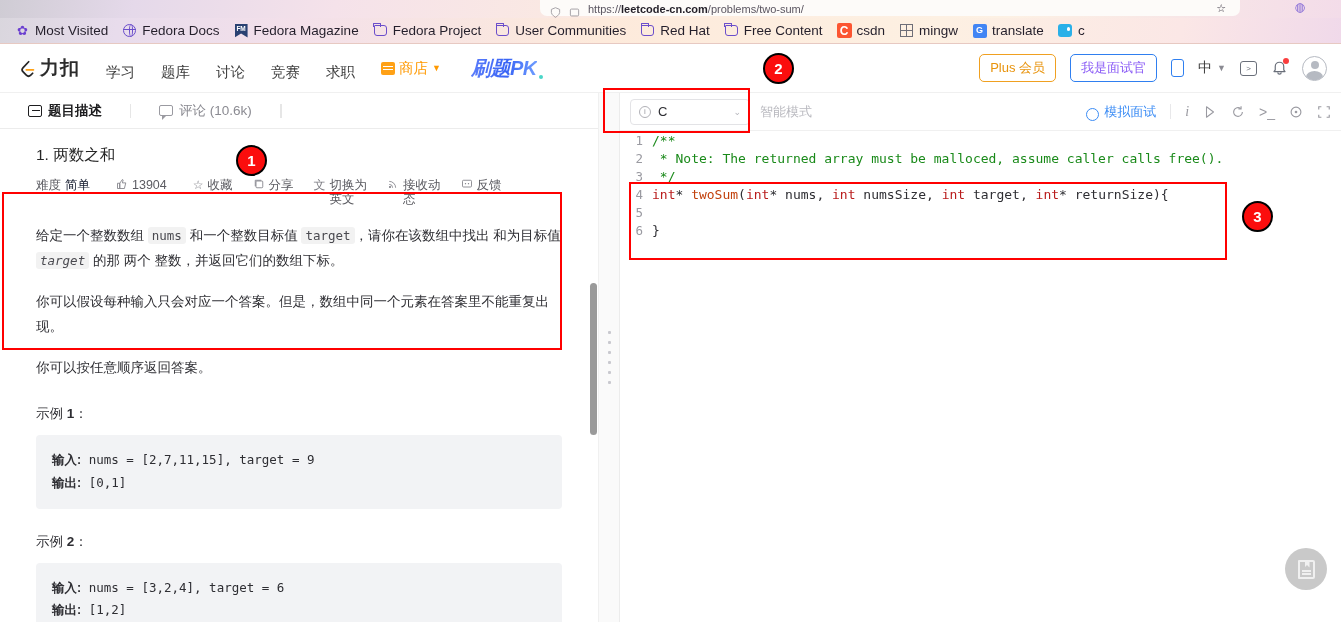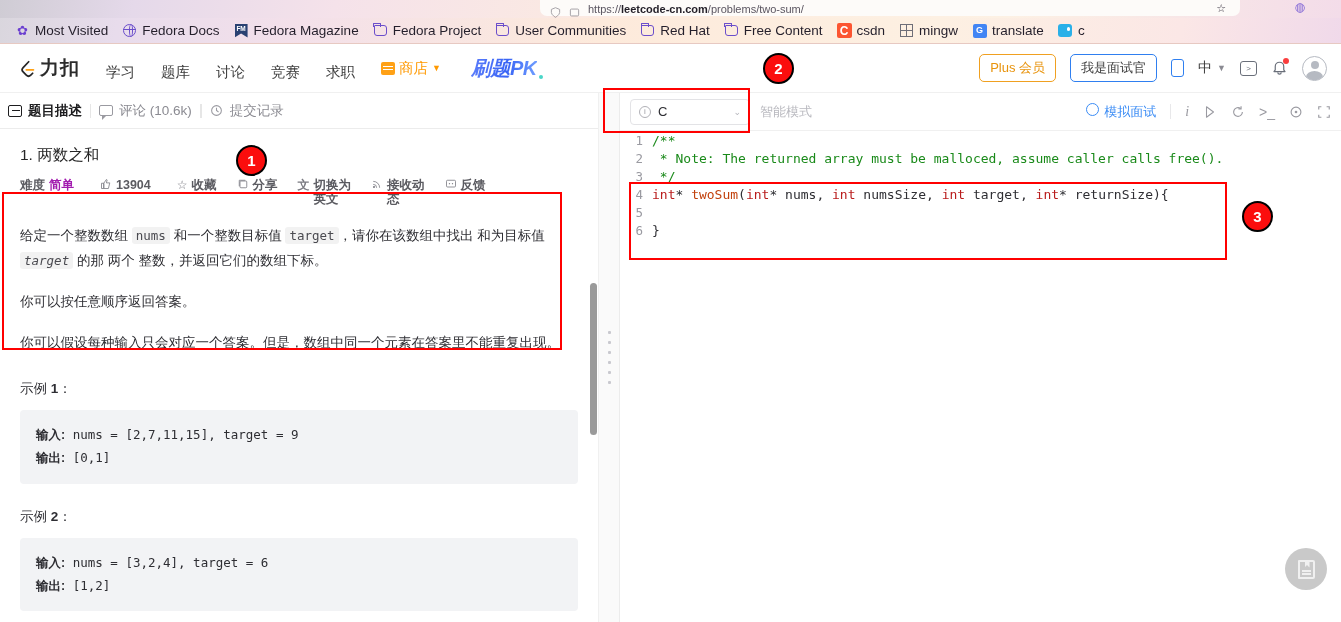--- a/index.html
+++ b/index.html
@@ -84,21 +84,21 @@
     -webkit-background-clip:text; background-clip:text; color:transparent;
     letter-spacing:-.5px; cursor:pointer; position:relative;
   }
   #pk-logo:after{ content:''; position:absolute; right:-6px; bottom:3px; width:4px;height:4px;border-radius:50%;background:#4ad6c8;}
   #nav-right { margin-left:auto; display:flex; align-items:center; gap:14px; padding-right:14px; }
   #btn-plus {
     border:1px solid #f0a020; color:#e8930c; font-size:13px; border-radius:5px;
     padding:4px 10px; cursor:pointer; white-space:nowrap; background:#fff;
   }
   #btn-interviewer {
-    border:1px solid #2f7ff0; color:#404040; font-size:13px; border-radius:5px;
+    border:1px solid #2f7ff0; color:#8b5cf6; font-size:13px; border-radius:5px;
     padding:4px 10px; cursor:pointer; white-space:nowrap; background:#fff;
   }
   .nv-ic { cursor:pointer; display:flex; align-items:center; color:#5f6470; }
   #ic-phone { width:13px; height:18px; border:1.8px solid #2f7ff0; border-radius:3px; }
   #lang-sel { display:flex; align-items:center; gap:5px; font-size:14px; color:#3c3c3c; cursor:pointer;}
   #lang-sel .caret { font-size:9px; color:#8a8a92; }
   #ic-term { width:17px; height:15px; border:1.6px solid #6a6f7a; border-radius:3px; position:relative; font-size:8px;
              color:#6a6f7a; display:flex; align-items:center; justify-content:center; }
   #ic-bell { position:relative; font-size:16px; color:#6a6f7a; }
   #ic-bell .dot{position:absolute;right:-1px;top:0;width:6px;height:6px;border-radius:50%;background:#fa3e3e;}
@@ -109,48 +109,48 @@
   
   #left-pane {
     position:absolute; left:0; top:93px; width:598px; height:529px;
     background:#fff; overflow:hidden;
   }
   #tabbar {
     height:36px; border-bottom:1px solid #ececec; display:flex; align-items:center;
     background:#fff;
   }
   .tab {
-    display:flex; align-items:center; gap:6px; font-size:13.5px; padding:0 8px;
+    display:flex; align-items:center; gap:6px; font-size:13.5px; padding:0 28px;
     height:36px; cursor:pointer; color:#8b8b92; white-space:nowrap; position:relative;
   }
   .tab.active { color:#1d1d1f; font-weight:700; }
   .tab.active:after { content:''; position:absolute; left:0; right:0; bottom:-1px; height:0; }
   .tab-sep { width:1px; height:14px; background:#e6e6e6; }
   .tabic { width:14px; height:14px; display:inline-flex; align-items:center; justify-content:center; font-size:12px; }
   #ic-desc { width:15px;height:12px;border:1.5px solid #1d1d1f;border-radius:2px;position:relative;}
   #ic-desc:after{content:'';position:absolute;left:2.5px;top:4px;width:8px;height:1.5px;background:#1d1d1f;}
   #ic-comment { width:14px;height:11px;border:1.4px solid #9a9aa1;border-radius:2px;position:relative;}
   #ic-comment:after{content:'';position:absolute;left:2px;top:10.4px;width:0;height:0;border-left:4px solid #9a9aa1;border-bottom:4px solid transparent;}
 
   #left-scroll {
     position:absolute; left:0; top:36px; width:598px; height:493px; overflow:hidden;
-    padding:0 20px;
+    padding:0 36px;
   }
   #prob-title { font-size:15.5px; color:#262626; font-weight:400; margin-top:16px; }
   #meta-row {
     display:flex; align-items:flex-start; gap:0px; margin-top:12px;
-    font-size:12.5px; color:#5b5b61; white-space:nowrap;font-weight:bold;
+    font-size:12.5px; color:#5b5b61; white-space:nowrap;
   }
   .meta-item { display:flex; align-items:flex-start; gap:4px; cursor:pointer; }
   .meta-wrap { display:inline-block; width:2em; line-height:14px; white-space:normal; }
   .meta-wrap.w3 { width:3em; }
   .meta-gap { width:26px; }
   .meta-gap.sm { width:20px; }
   .meta-ic { font-size:12px; color:#7c7c83; line-height:14px; }
-  #difficulty { color:#a21caf; }
+  #difficulty { color:#0f172a; }
 
   .para { font-size:13.5px; line-height:1.85; color:#2e2e33; margin-top:16px; }
   .para:first-of-type { margin-top:18px; }
   code.inline {
     font-family:"DejaVu Sans Mono","Liberation Mono",monospace; font-size:12.5px;
     background:#f2f2f2; border-radius:3px; padding:1px 4px; color:#4a4a50;
   }
   code.inline.ital { font-style:italic; }
   .ex-head { font-size:13.5px; color:#2e2e33; margin-top:24px; font-weight:400;}
   .ex-head b { font-weight:700; }
@@ -185,21 +185,21 @@
   #lang-select {
     display:flex; align-items:center; gap:7px; border:1px solid #e3e3e6; border-radius:4px;
     height:26px; padding:0 8px; min-width:120px; cursor:pointer; background:#fff;
   }
   #lang-select .info { width:12px;height:12px;border:1.2px solid #b0b0b6;border-radius:50%;
       font-size:8px;color:#9a9aa1;display:flex;align-items:center;justify-content:center;line-height:1;}
   #lang-select .val { font-size:13px; color:#2e2e33; }
   #lang-select .caret { margin-left:auto; font-size:9px; color:#b6b6bc; }
   #smart-mode { font-size:13px; color:#b9b9bf; cursor:pointer; }
   #editor-right { margin-left:auto; display:flex; align-items:center; gap:14px; }
-  #mock-interview { display:flex; align-items:flex-start; gap:5px; color:#3b8cf5; font-size:13px; cursor:pointer;}
+  #mock-interview { display:flex; align-items:flex-end; gap:5px; color:#3b8cf5; font-size:13px; cursor:pointer;}
   #mock-interview .clock { width:13px;height:13px;border:1.4px solid #3b8cf5;border-radius:50%; }
   .tb-sep { width:1px; height:15px; background:#e8e8ea; }
   .tb-ic { color:#9a9aa1; font-size:14px; cursor:pointer; display:flex; align-items:center; }
 
   
   #code-area { position:absolute; left:0; top:38px; width:721px; height:491px; background:#fff; overflow:hidden;
     font-family:"DejaVu Sans Mono","Liberation Mono",monospace; font-size:13px; }
   .cline { display:flex; height:18px; align-items:center; }
   .gutter { width:32px; text-align:right; padding-right:9px; color:#9a9aa1; font-size:12.5px; flex:0 0 32px; user-select:none;}
   .ctext { white-space:pre; color:#2e2e33; }
@@ -375,29 +375,20 @@
     </div>
     <span class="tab-sep"></span>
     <div class="tab">
       <span class="tabic">
           <span id="ic-comment"></span>
         </span>
       <span>评论 (10.6k)</span>
     </div>
     <span class="tab-sep"></span>
     <span class="tab-sep"></span>
-    <div class="tab">
-      <span class="tabic">
-        <svg viewBox="0 0 16 16" width="13" height="13">
-            <circle cx="8" cy="8" r="6" fill="none" stroke="#9a9aa1" stroke-width="1.3"></circle>
-            <path d="M8 4.5 V8 l2.5 1.8" fill="none" stroke="#9a9aa1" stroke-width="1.3"></path>
-          </svg>
-      </span>
-      <span>提交记录</span>
-    </div>
   </div>
 
   <div id="left-scroll">
     <div id="prob-title">1. 两数之和</div>
 
     <div id="meta-row">
       <div class="meta-item">
         <span class="meta-wrap">难度</span>
         <span class="meta-wrap" id="difficulty">简单</span>
       </div>
@@ -448,22 +439,22 @@
               <circle cx="6" cy="7.5" r=".9" fill="#7c7c83"></circle>
               <circle cx="10" cy="7.5" r=".9" fill="#7c7c83"></circle>
             </svg>
         </span>
         <span class="meta-wrap">反馈</span>
       </div>
     </div>
 
     <div id="desc-body">
         <div class="para">给定一个整数数组 <code class="inline">nums</code> 和一个整数目标值 <code class="inline">target</code>，请你在该数组中找出 和为目标值 <code class="inline ital">target</code> 的那 两个 整数，并返回它们的数组下标。</div>
+        <div class="para">你可以假设每种输入只会对应一个答案。但是，数组中同一个元素在答案里不能重复出现。</div>
         <div class="para">你可以按任意顺序返回答案。</div>
-        <div class="para">你可以假设每种输入只会对应一个答案。但是，数组中同一个元素在答案里不能重复出现。</div>
         <div class="ex-head">示例 <b>1</b>：</div>
         <div class="ex-box">
           <div><span class="lbl">输入:</span> nums = [2,7,11,15], target = 9</div>
           <div><span class="lbl">输出:</span> [0,1]</div>
         </div>
         <div class="ex-head">示例 <b>2</b>：</div>
         <div class="ex-box">
           <div><span class="lbl">输入:</span> nums = [3,2,4], target = 6</div>
           <div><span class="lbl">输出:</span> [1,2]</div>
         </div>

